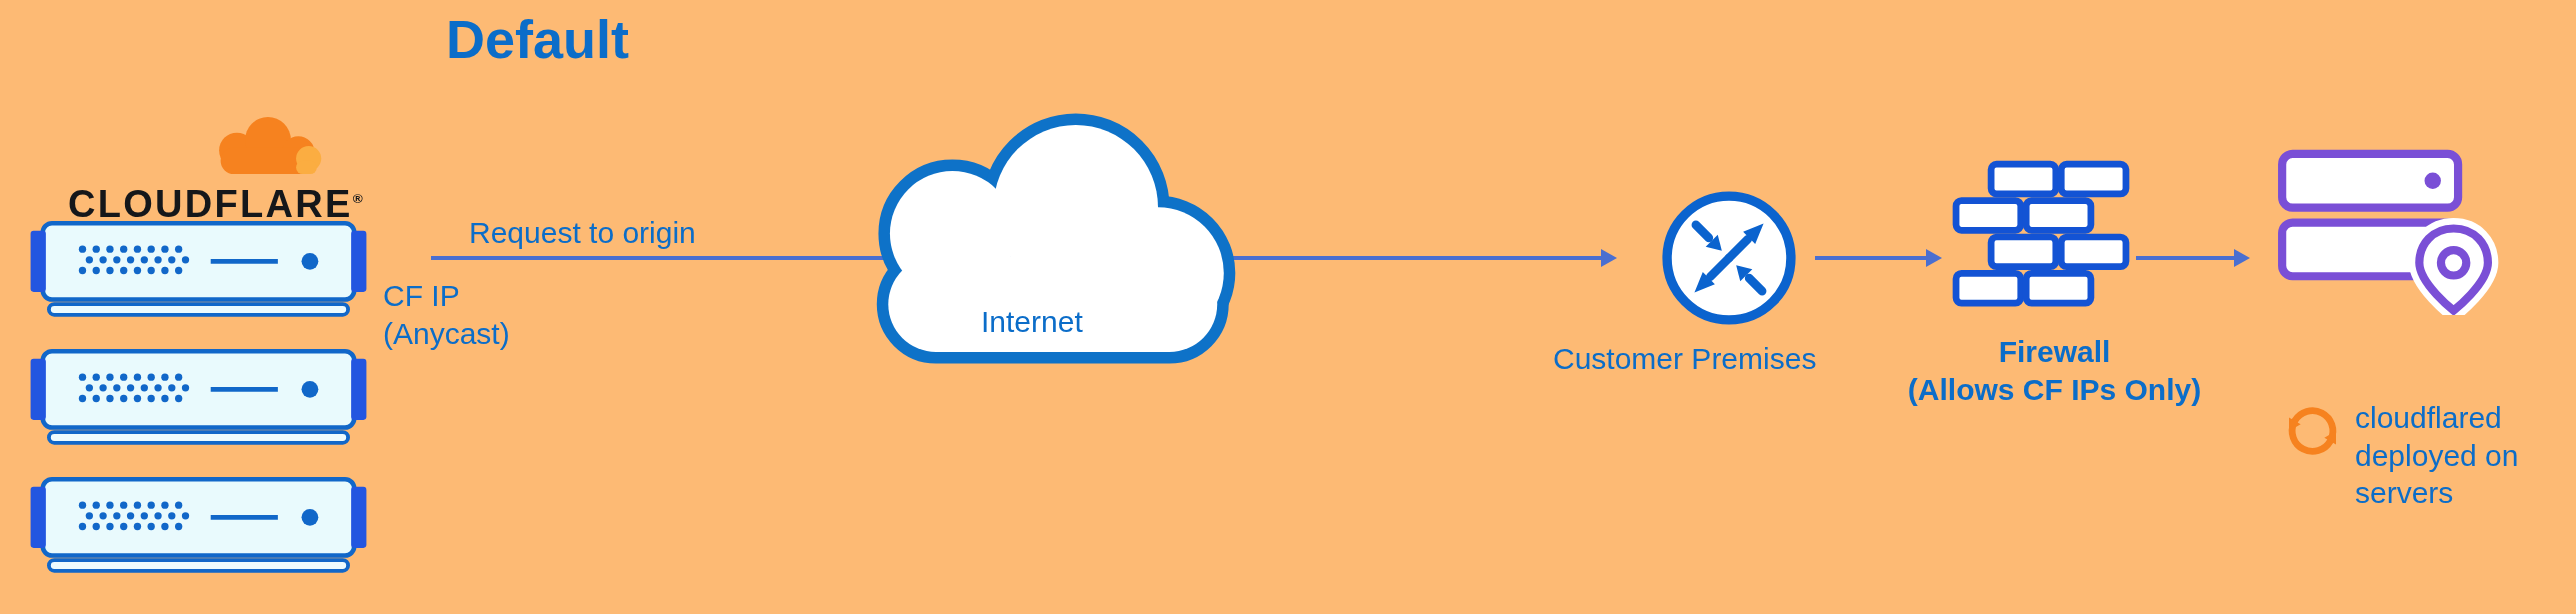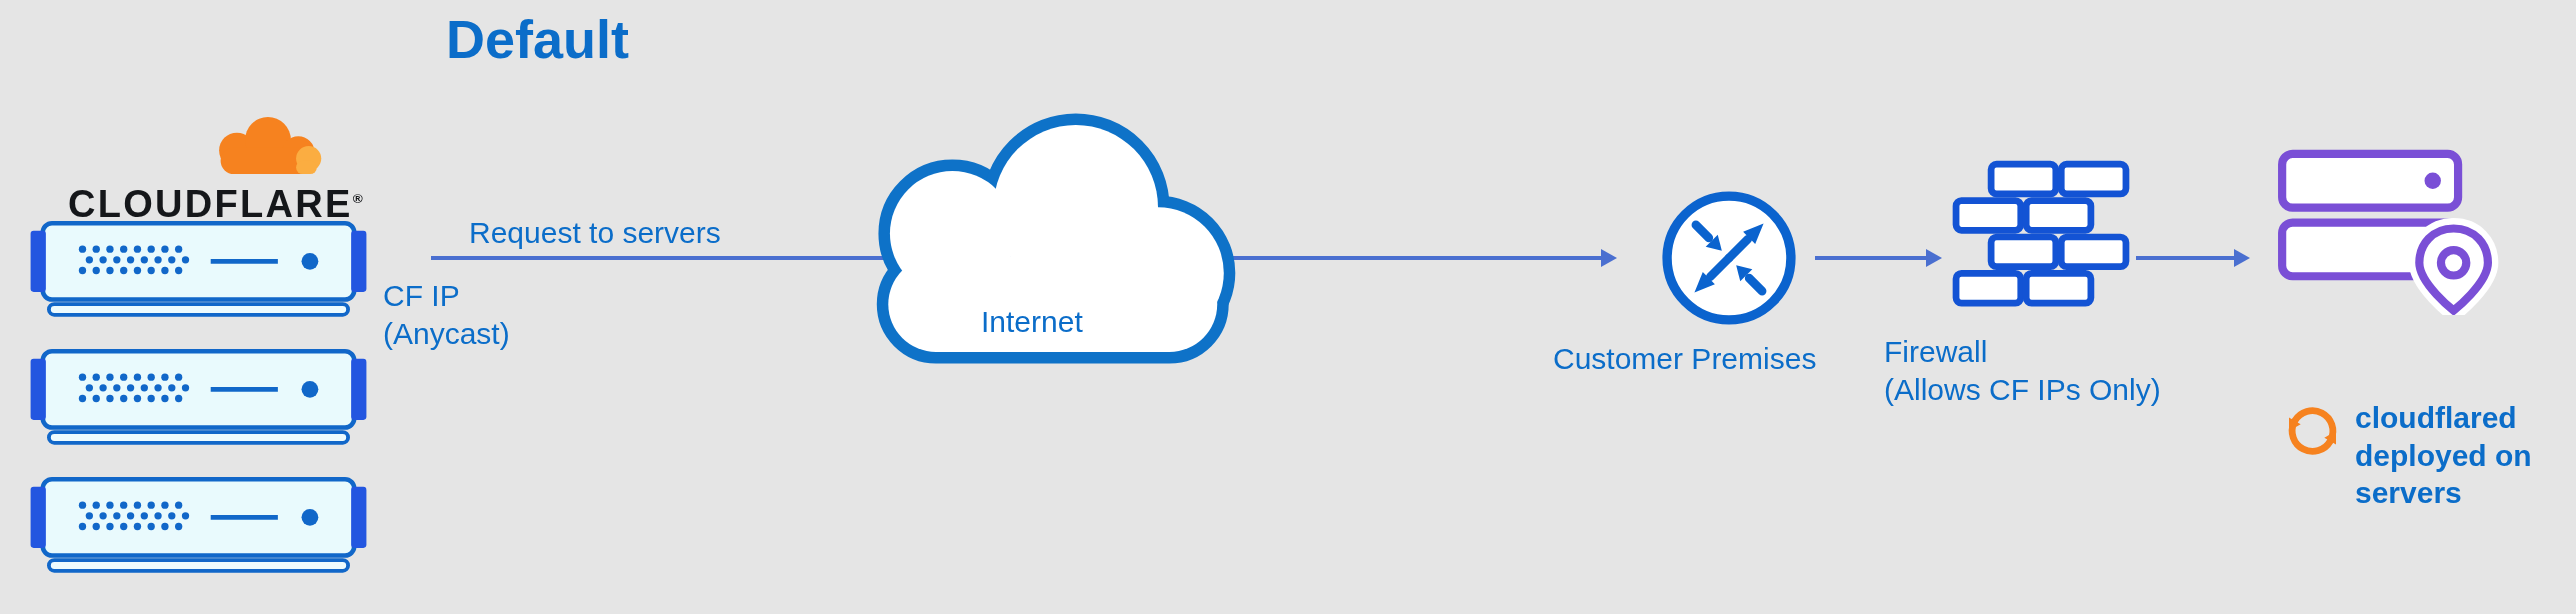--- a/index.html
+++ b/index.html
@@ -1,29 +1,29 @@
 <!DOCTYPE html>
 <html style="font-size:12px"><head>
 <meta charset="utf-8">
 <style>
   html,body{margin:0;padding:0;background:#ffffff;}
-  .canvas{position:relative;width:2576px;height:614px;background:#e5e5e5;
+  .canvas{position:relative;width:2576px;height:614px;background:#fdba74;
           font-family:"Liberation Sans",sans-serif;overflow:hidden;}
   .title{position:absolute;left:446px;top:7.6px;margin:0;font-size:54px;font-weight:600;color:#0B6DC9;}
   .label{position:absolute;color:#0B6DC9;font-size:30px;line-height:1.25;white-space:nowrap;}
-  .center{text-align:left;}
+  .center{text-align:center;font-weight:bold;}
   .icon{position:absolute;} .z2{z-index:2;} .z3{z-index:3;}
   .arrow{position:absolute;height:3.8px;background:#4A6FD0;z-index:1;}
   .arrow::after{content:"";position:absolute;right:-16px;top:50%;transform:translateY(-50%);
                 width:0;height:0;border-left:16.6px solid #4A6FD0;
                 border-top:9px solid transparent;border-bottom:9px solid transparent;}
   .wordmark{position:absolute;left:53px;top:183px;font-size:38px;font-weight:700;
             letter-spacing:2.3px;color:#15171a;white-space:nowrap;margin-left:15px;}
   .wordmark sup{font-size:13.6px;font-weight:700;}
-  .note{white-space:normal;width:197px;font-weight:bold;}
+  .note{white-space:normal;width:197px;}
 </style>
 </head>
 <body>
 
 <svg width="0" height="0" style="position:absolute" aria-hidden="true">
   <defs>
     <symbol id="edge-server" viewBox="0 0 220 64">
       <rect x="8" y="2" width="204" height="50" rx="6" fill="#E9FAFD" stroke="#1167C9" stroke-width="3"></rect>
       <rect x="12" y="55" width="196" height="7" rx="3.5" fill="#EDFBFE" stroke="#1167C9" stroke-width="2.5"></rect>
       <rect x="0" y="7" width="10" height="40" rx="2" fill="#2356E0"></rect>
@@ -83,21 +83,21 @@
   <svg class="icon" style="left:29.5px;top:220px" width="337" height="98" viewBox="0 0 445 129">
       <use href="#edge-server"></use>
     </svg>
   <svg class="icon" style="left:29.5px;top:348px" width="337" height="98" viewBox="0 0 445 129">
       <use href="#edge-server"></use>
     </svg>
   <svg class="icon" style="left:29.5px;top:476px" width="337" height="98" viewBox="0 0 445 129">
       <use href="#edge-server"></use>
     </svg>
 
-  <div class="label" style="left:469px;top:214px">Request to servers</div>
+  <div class="label" style="left:469px;top:214px">Request to origin</div>
   <div class="label" style="left:383px;top:277px">
     <div>CF IP</div>
     <div>(Anycast)</div>
   </div>
 
   <div class="arrow" style="left:431px;top:256px;width:1170px"></div>
 
   <svg class="icon z2" style="left:829px;top:102px" width="436" height="273" viewBox="0 0 265 166">
     <g stroke="#0E72C8" stroke-width="14" fill="#ffffff">
       <circle cx="75" cy="80" r="38"></circle>

